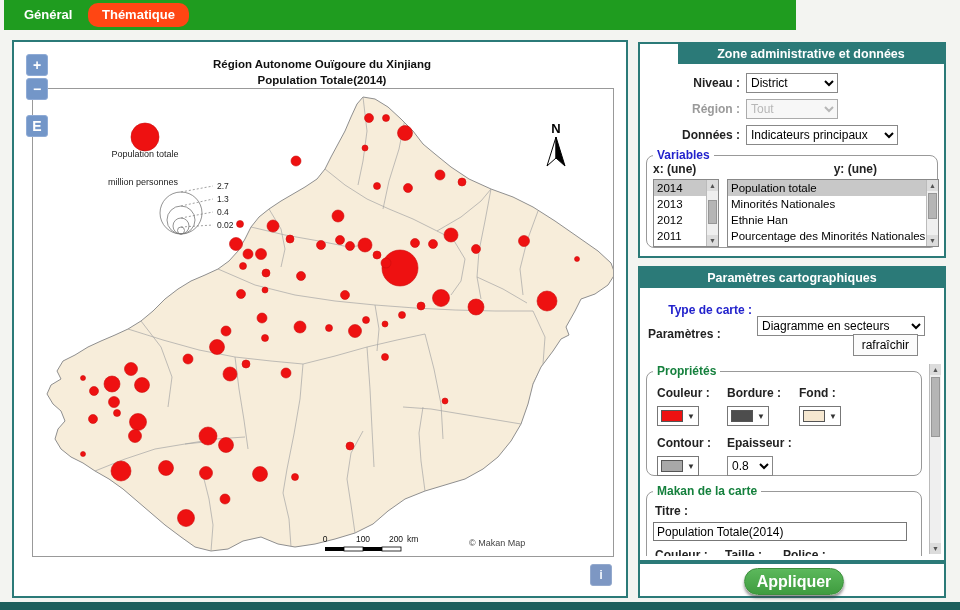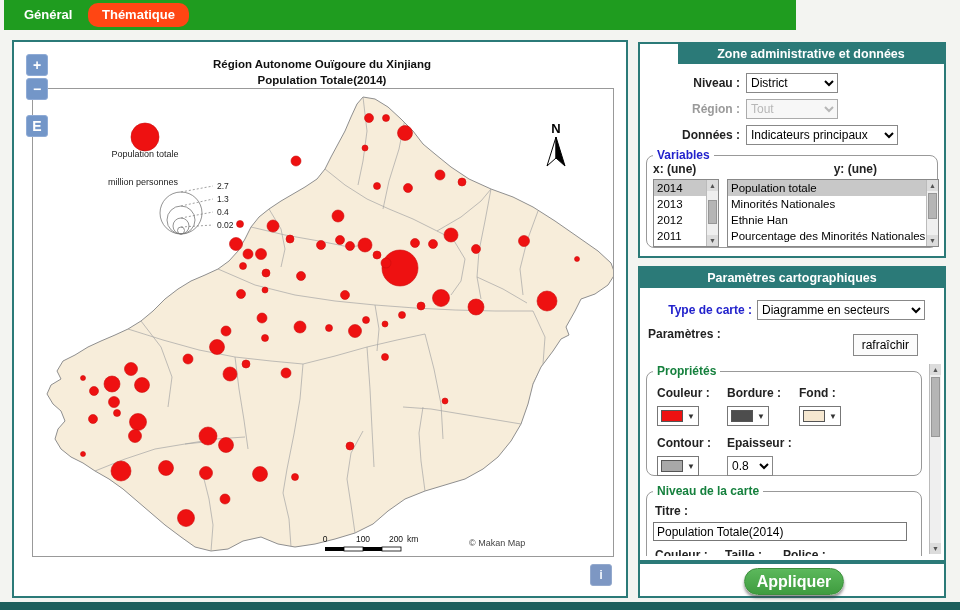--- a/index.html
+++ b/index.html
@@ -296,21 +296,21 @@
         <div class="opt" style="width: calc(100% - 12px);">Ethnie Han</div>
         <div class="opt" style="width: calc(100% - 12px);">Pourcentage des Minorités Nationales</div>
       </div>
   </fieldset>
 </div>
 
 <div class="rbox" style="top:266px; height:296px;">
   <div class="rbox-header">Paramètres cartographiques</div>
 
   <span class="flabel blue" style="left:0; top:35px; width:112px;">Type de carte :</span>
-  <select style="position:absolute; left:117px; top:32px; width:168px;">
+  <select style="position:absolute; left:117px; top:48px; width:168px;">
     <option>Diagramme en secteurs</option>
   </select>
 
   <span class="flabel" style="left:8px; top:59px; width:100px; text-align:left;">Paramètres :</span>
   <button class="refresh-btn" style="right:26px; top:66px;">rafraîchir</button>
 
   <div style="position:absolute; left:4px; top:94px; width:284px; height:194px; overflow:hidden;">
 
     <fieldset style="position:absolute; left:2px; top:2px; width:276px; height:112px;">
       <legend>Propriétés</legend>
@@ -336,21 +336,21 @@
       <div class="swatchbox" style="left:10px; top:78px;">
         <span class="sw" id="sw-contour" style="background: rgb(168, 168, 168);"></span>
         <span class="arr">▼</span>
       </div>
       <select style="position:absolute; left:80px; top:78px; width:46px;">
         <option>0.8</option>
       </select>
     </fieldset>
 
     <fieldset style="position:absolute; left:2px; top:122px; width:276px; height:96px;">
-      <legend>Niveau de la carte</legend>
+      <legend>Makan de la carte</legend>
       <span class="flabel" style="left:8px; top:6px; width:60px; text-align:left;">Titre :</span>
       <input class="title-input" style="left: 6px; top: 24px; width: 254px;" value="Population Totale(2014)">
       <span class="flabel" style="left:8px; top:50px; width:64px; text-align:left;">Couleur :</span>
       <span class="flabel" style="left:78px; top:50px; width:52px; text-align:left;">Taille :</span>
       <span class="flabel" style="left:136px; top:50px; width:56px; text-align:left;">Police :</span>
     </fieldset>
   </div>
 
   <div class="vscroll" style="right:3px; top:96px; height:190px;">
     <div class="arr" style="top:0;">▲</div>

